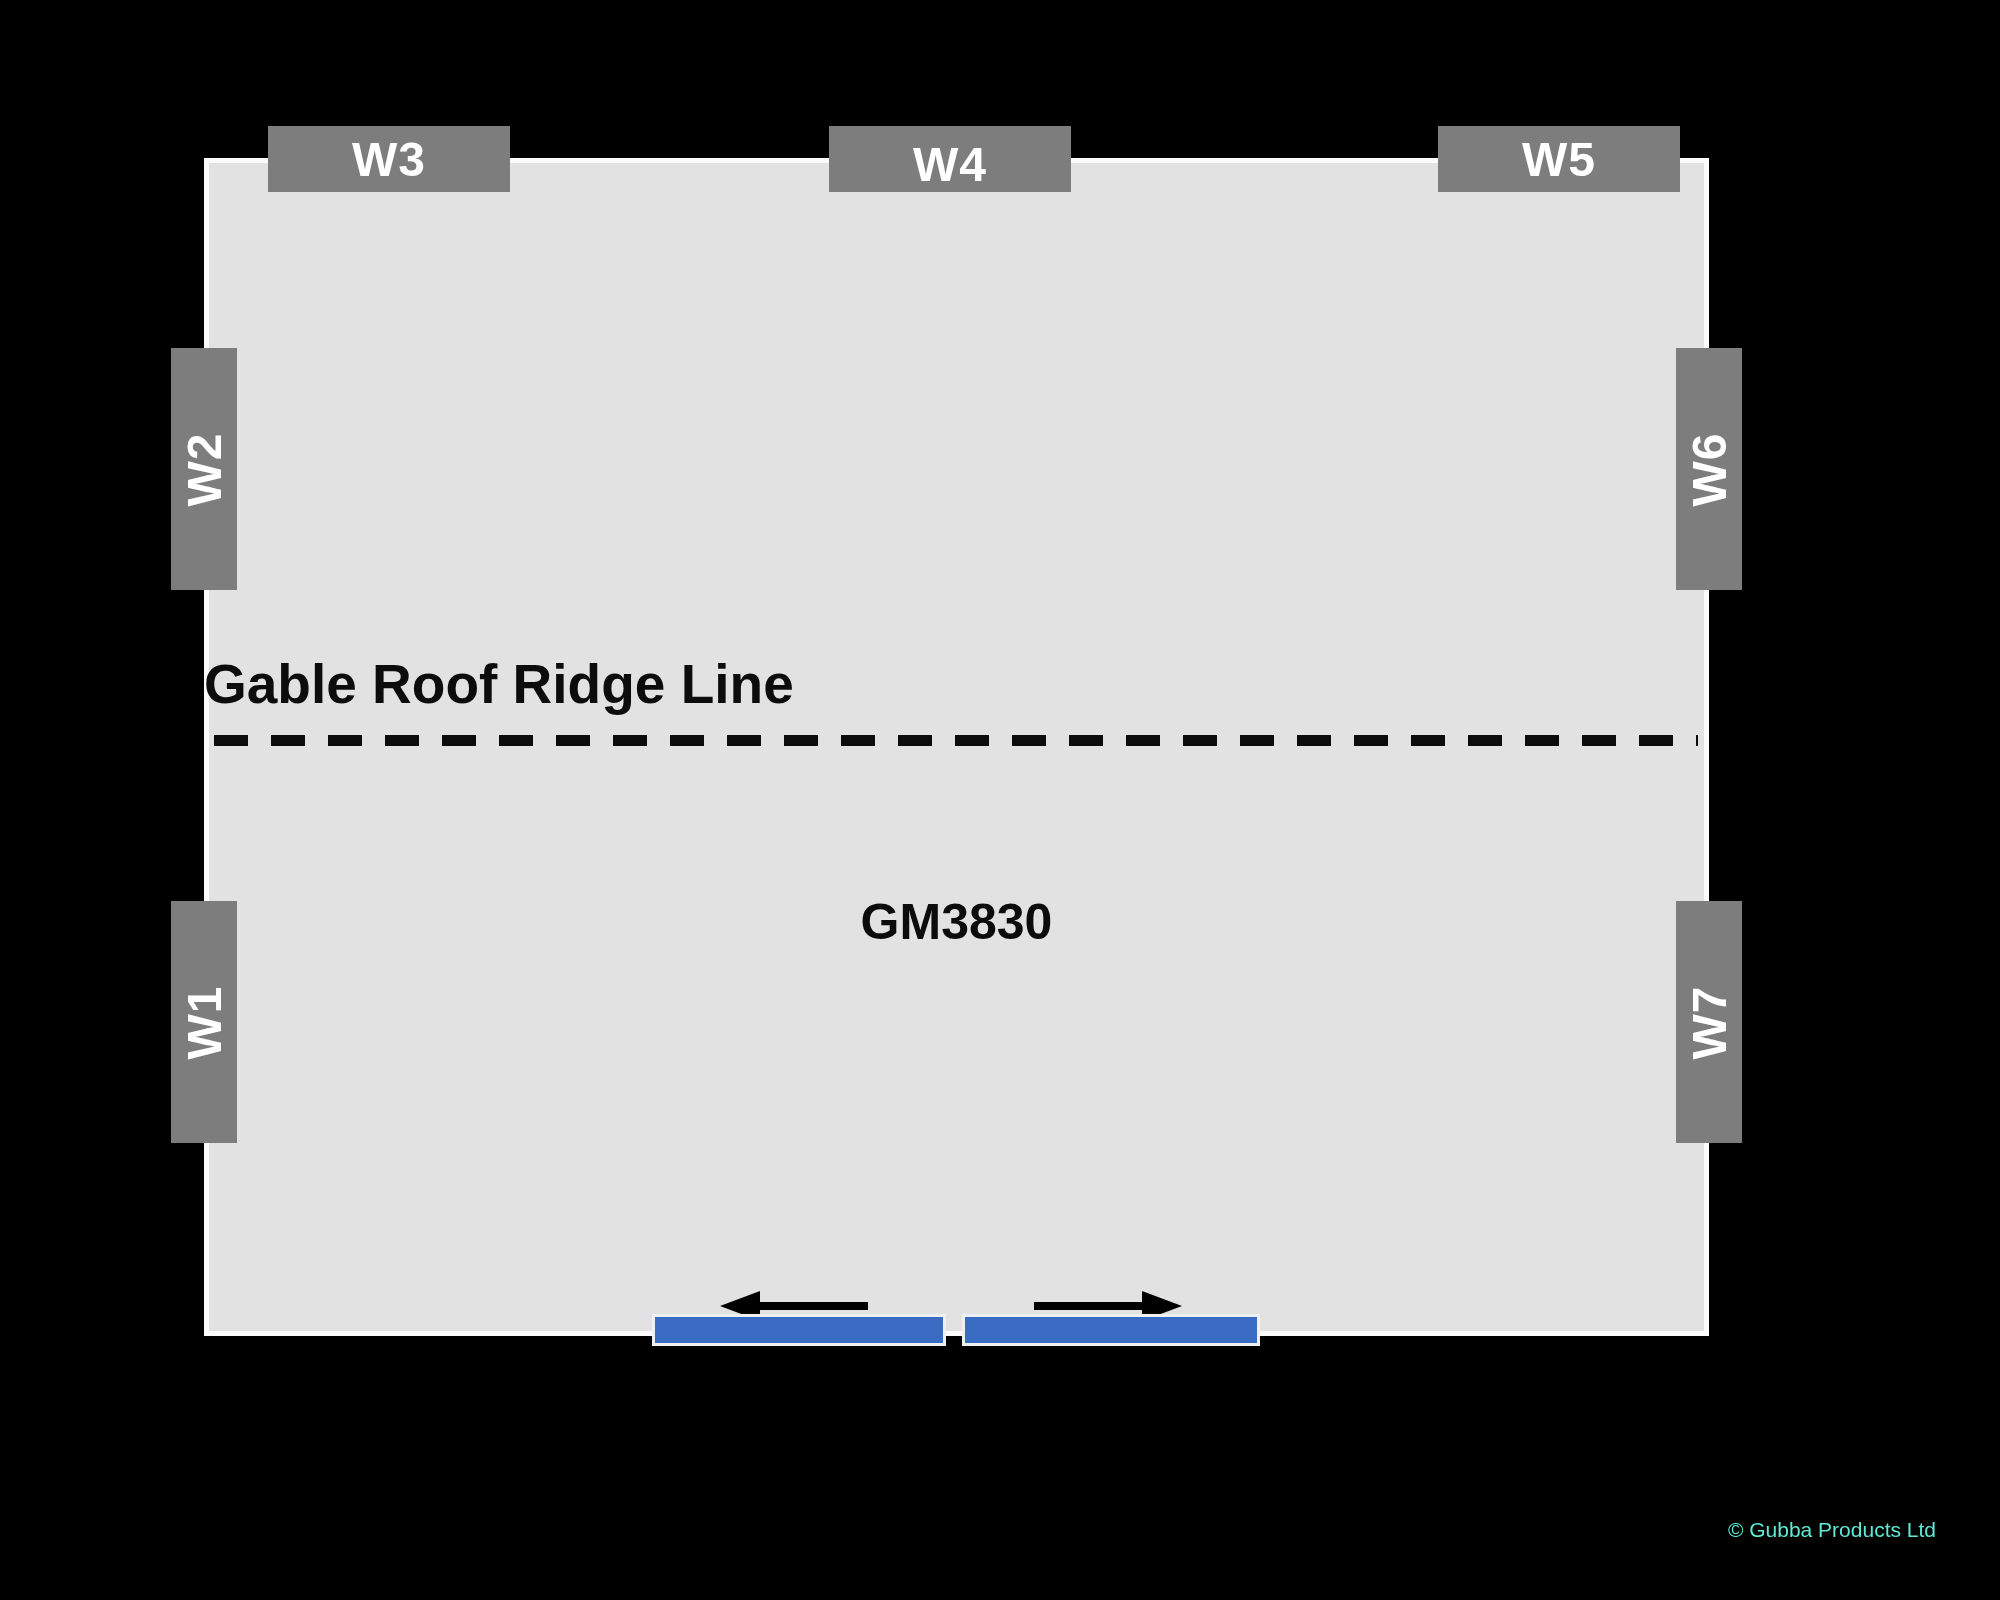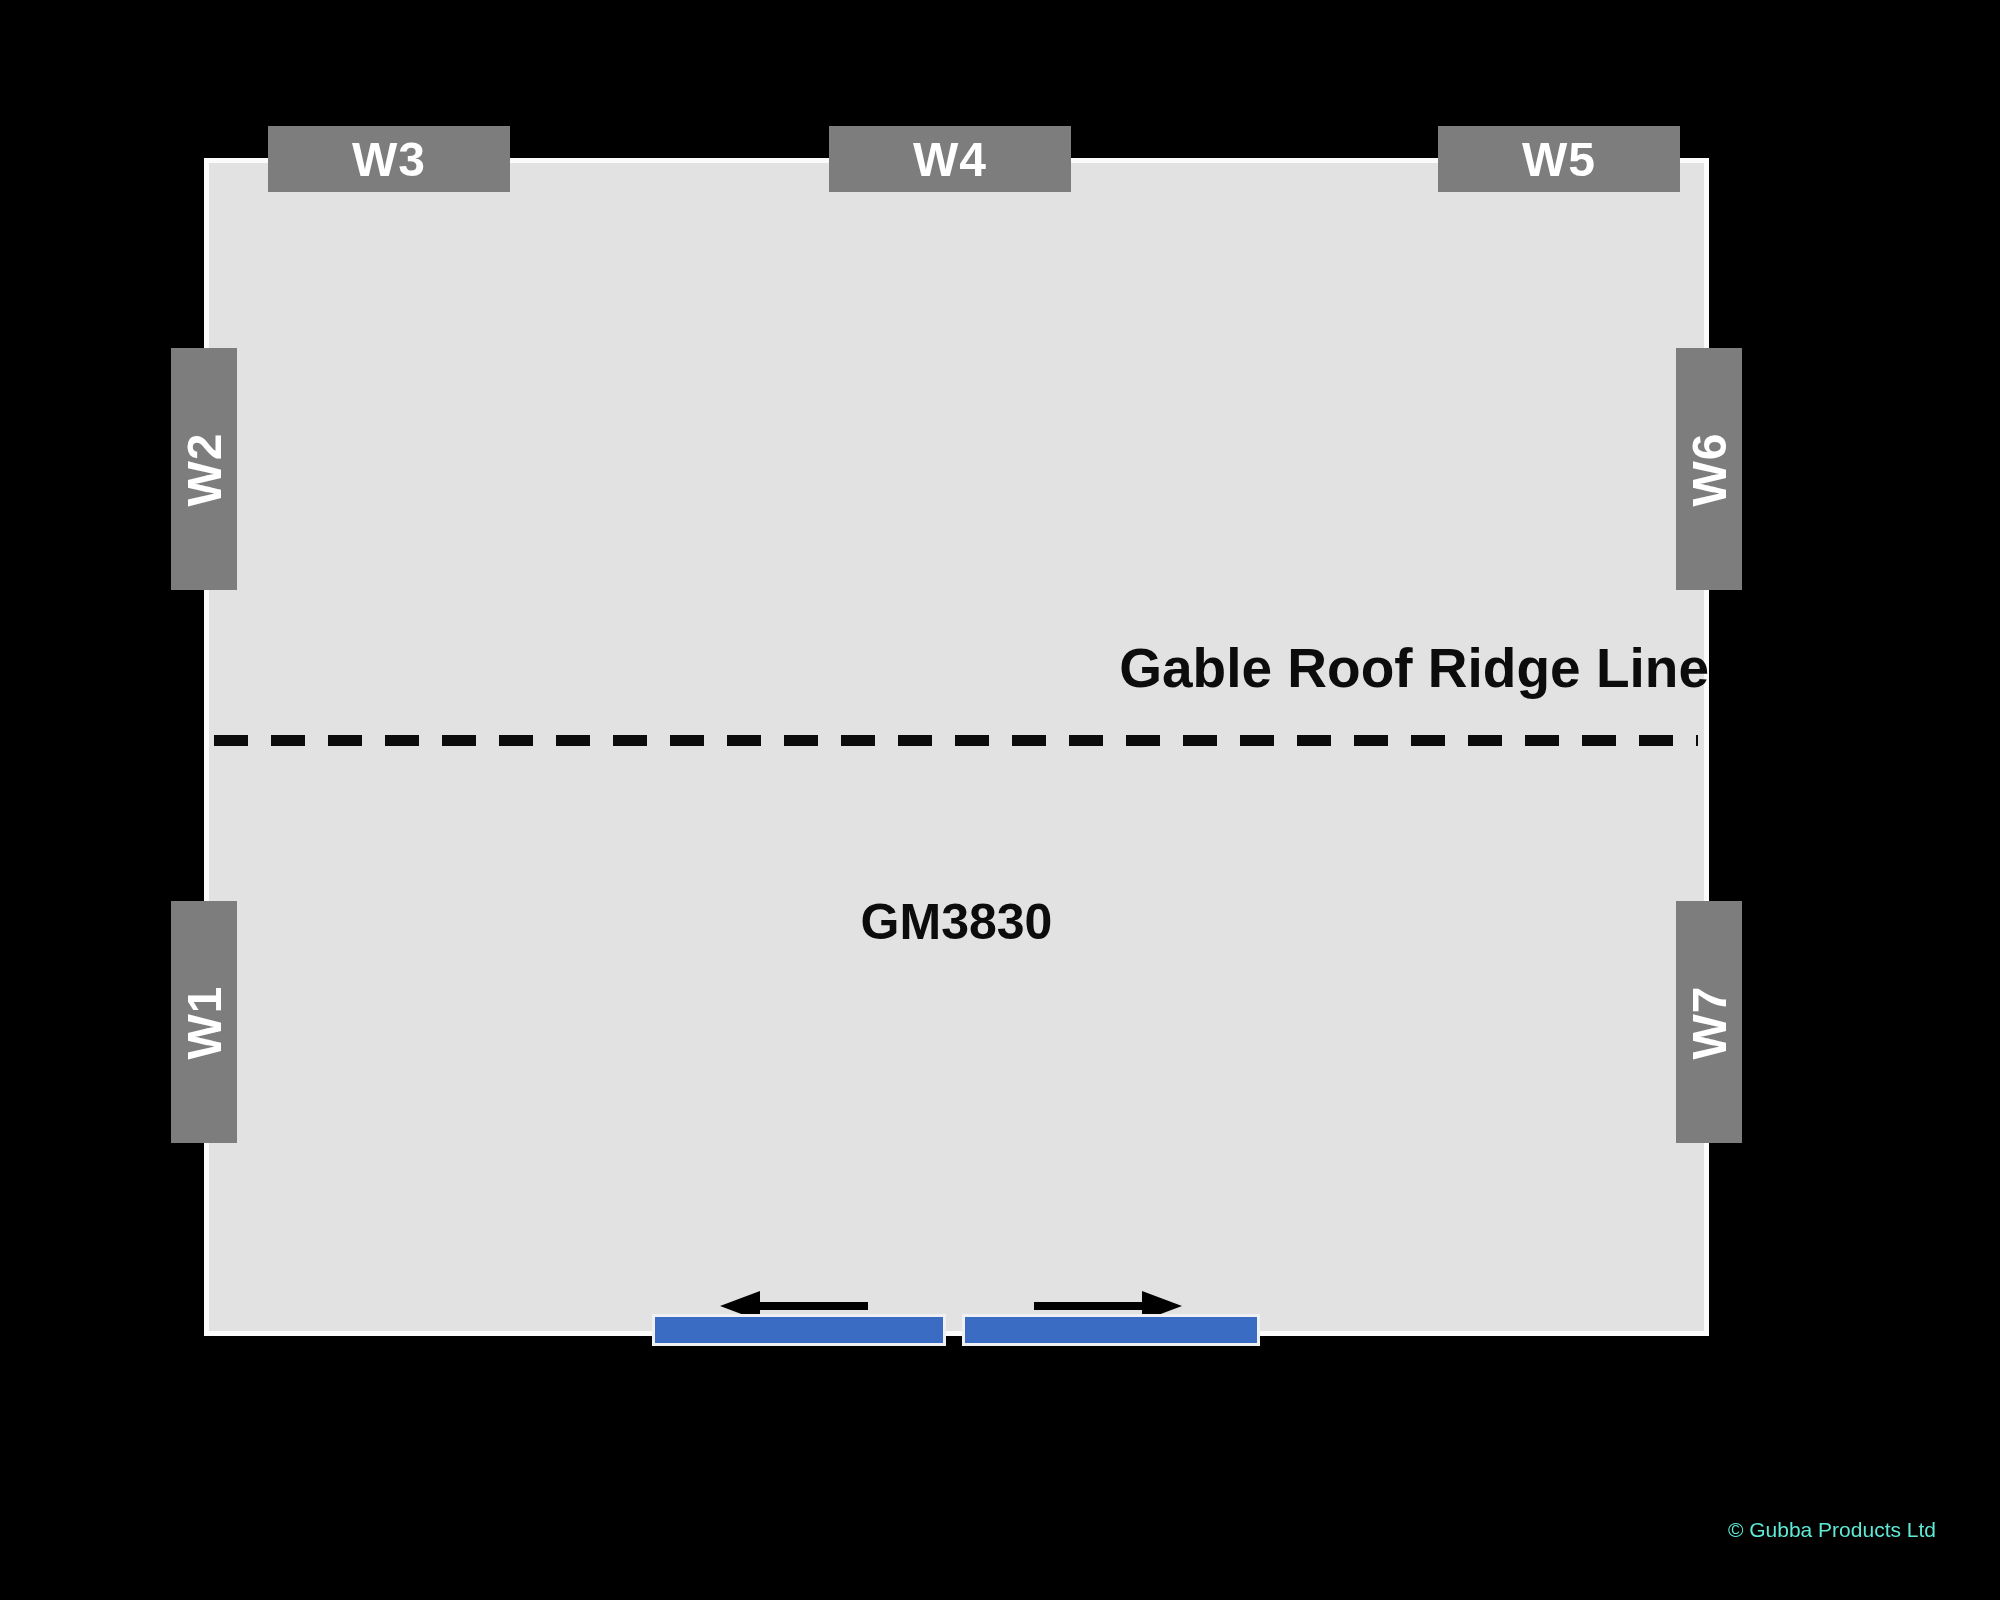--- a/index.html
+++ b/index.html
@@ -39,33 +39,33 @@
     justify-content: center;
     letter-spacing: 1px;
   }
   .wtab.h { width: 242px; height: 66px; }
   .wtab.v { width: 66px; height: 242px; }
   .vtext {
     transform: rotate(-90deg);
     white-space: nowrap;
   }
   #tab-w3 { left: 268px;  top: 126px; }
-  #tab-w4 { left: 829px;  top: 126px; }
+  #tab-w4 { left: 829px;  top: 126px; align-items: flex-end; }
   #tab-w5 { left: 1397px; top: 126px; margin-left: 41px; }
   #tab-w2 { left: 171px;  top: 348px; }
   #tab-w1 { left: 171px;  top: 901px; }
   #tab-w6 { left: 1676px; top: 348px; }
   #tab-w7 { left: 1676px; top: 901px; }
   
   .ridge-label {
     position: absolute;
     left: 204px;
-    top: 636px;
+    top: 652px;
     width: 1505px;
-    text-align: right;
+    text-align: left;
     font-size: 55px;
     font-weight: 700;
     color: #0c0c0c;
   }
   .ridge-line {
     position: absolute;
     left: 214px;
     top: 735px;
     width: 1484px;
     height: 11px;

